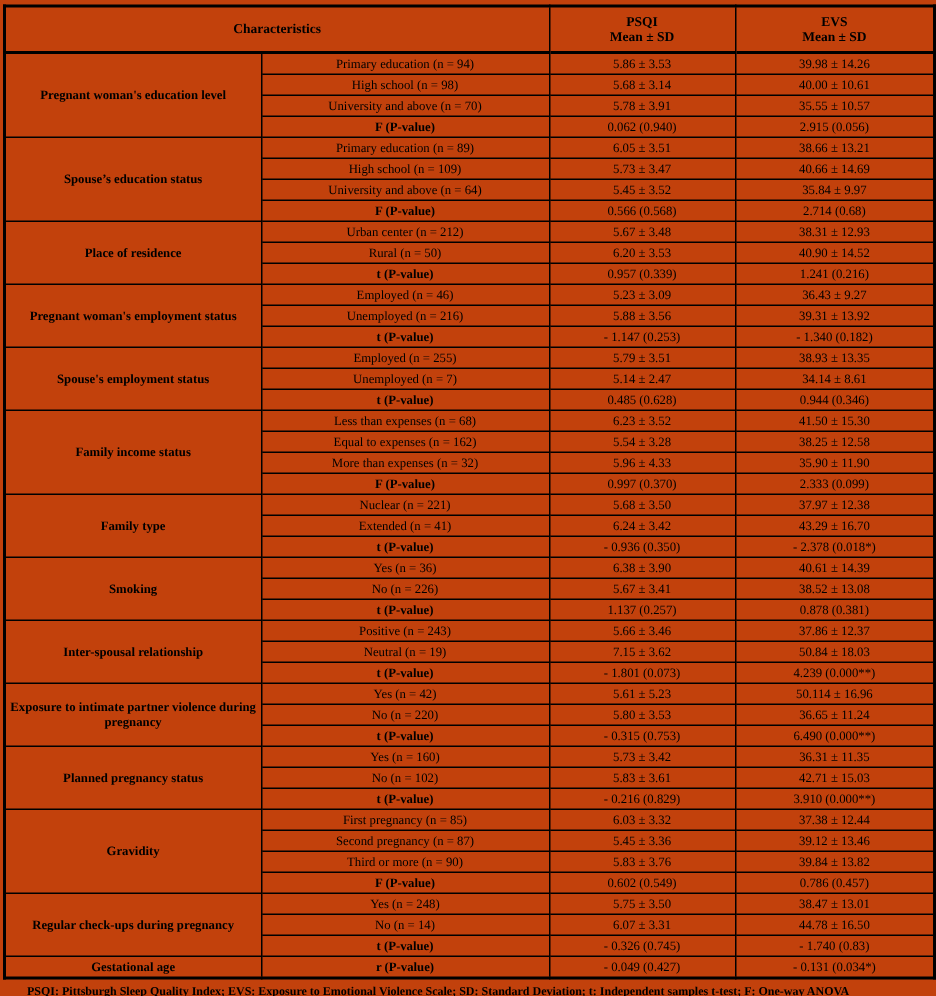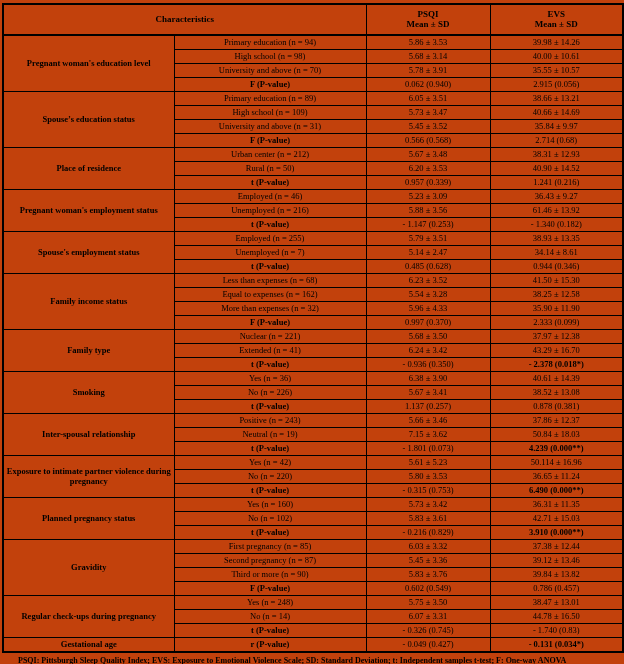--- a/index.html
+++ b/index.html
@@ -13,21 +13,21 @@
     border:2px solid #000;
   }
   td{
     border:1px solid #000;text-align:center;vertical-align:middle;
     font-size:8.5px;line-height:1.08;padding:0 1px;height:13px;overflow:hidden;
   }
   tr.hdr td{height:29px;font-weight:bold;font-size:9px;border-bottom:2px solid #000;}
   tr.gs td{border-top:1px solid #a21caf;}
   td.cat{font-weight:bold;}
   td.stat{font-weight:bold;}
-  td.b{font-weight:bold;}
+  td.b{font-weight:normal;}
   .footnote{
     position:absolute;left:2px;top:656px;width:620px;
     font-size:8px;font-weight:bold;white-space:nowrap;overflow:hidden;margin-left:16px;
   }
 </style>
 </head>
 <body>
 
 <div class="page">
   <table class="main">
@@ -77,21 +77,21 @@
           <td>Primary education (n = 89)</td>
           <td>6.05 ± 3.51</td>
           <td>38.66 ± 13.21</td>
         </tr>
         <tr>
           <td>High school (n = 109)</td>
           <td>5.73 ± 3.47</td>
           <td>40.66 ± 14.69</td>
         </tr>
         <tr>
-          <td>University and above (n = 31)</td>
+          <td>University and above (n = 64)</td>
           <td>5.45 ± 3.52</td>
           <td>35.84 ± 9.97</td>
         </tr>
         <tr>
           <td class="stat">F (P-value)</td>
           <td>0.566 (0.568)</td>
           <td>2.714 (0.68)</td>
         </tr>
         <tr class="gs">
           <td rowspan="3" class="cat">Place of residence</td>
@@ -111,21 +111,21 @@
         </tr>
         <tr class="gs">
           <td rowspan="3" class="cat">Pregnant woman's employment status</td>
           <td>Employed (n = 46)</td>
           <td>5.23 ± 3.09</td>
           <td>36.43 ± 9.27</td>
         </tr>
         <tr>
           <td>Unemployed (n = 216)</td>
           <td>5.88 ± 3.56</td>
-          <td>61.46 ± 13.92</td>
+          <td>39.31 ± 13.92</td>
         </tr>
         <tr>
           <td class="stat">t (P-value)</td>
           <td>- 1.147 (0.253)</td>
           <td>- 1.340 (0.182)</td>
         </tr>
         <tr class="gs">
           <td rowspan="3" class="cat">Spouse's employment status</td>
           <td>Employed (n = 255)</td>
           <td>5.79 ± 3.51</td>

